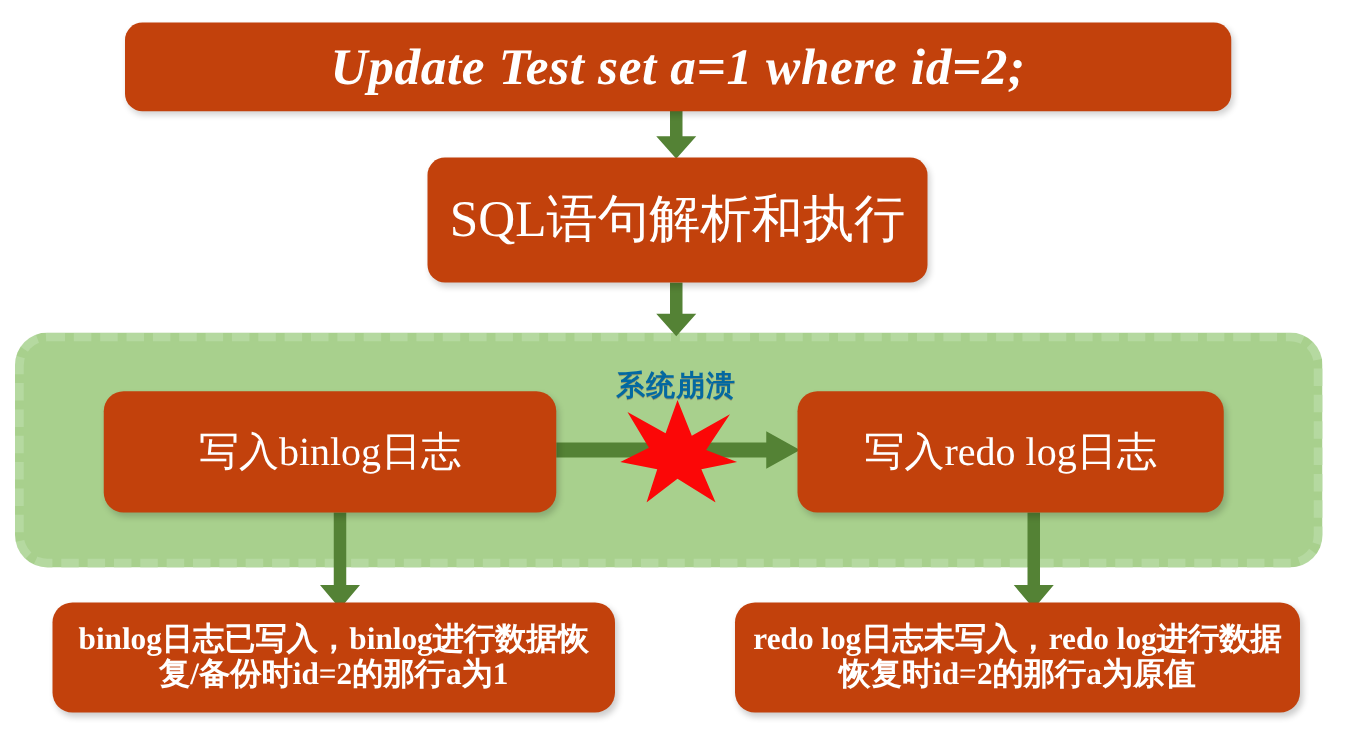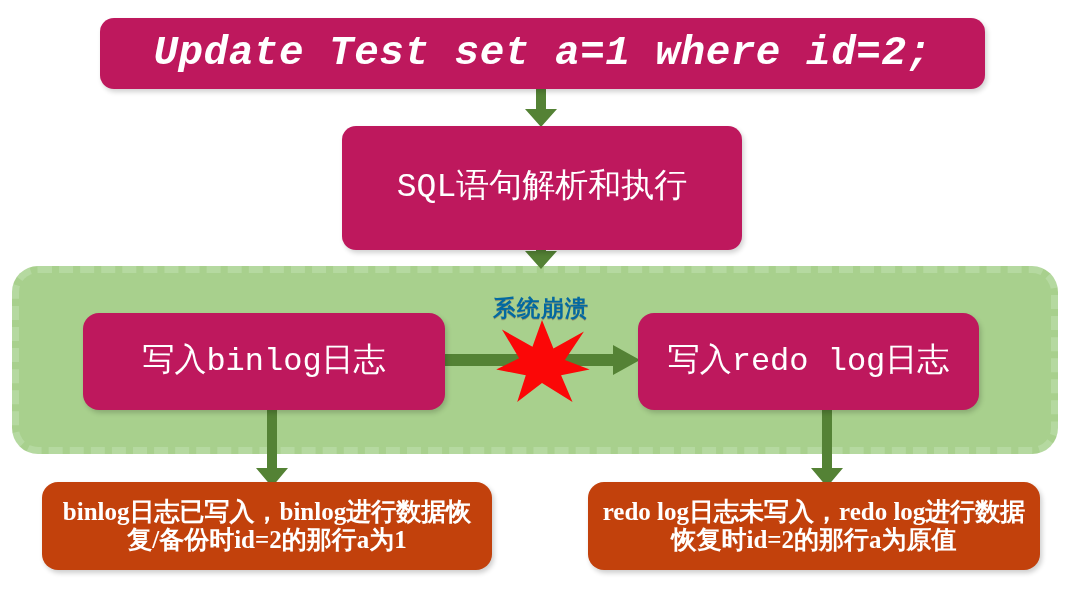--- a/index.html
+++ b/index.html
@@ -23,24 +23,23 @@
     display: flex;
     align-items: center;
     justify-content: center;
     text-align: center;
     color: #ffffff;
     line-height: 1.12;
     z-index: 5;
   }
 
   .green-node {
-    background: #be185d;
+    background: #c2410c;
     border-radius: 14px;
     box-shadow: 2px 3px 5px rgba(0,0,0,0.18);
-    font-family: Liberation Mono, monospace;
   }
 
   .red-node {
     background: #c2410c;
     border-radius: 16px;
     box-shadow: 2px 3px 5px rgba(0,0,0,0.20);
     font-weight: bold;
   }
 
   
@@ -52,22 +51,22 @@
     font-size: 41px;
     font-style: italic;
     font-weight: bold;
     letter-spacing: 0.5px;
   }
 
   #parse-node {
     left: 342px;
     top: 126px;
     width: 400px;
-    height: 124px;
-    font-size: 33px;
+    height: 100px;
+    font-size: 41px;
   }
 
   #binlog-node {
     left: 83px;
     top: 313px;
     width: 362px;
     height: 97px;
     font-size: 32px;
     border-radius: 16px;
   }

